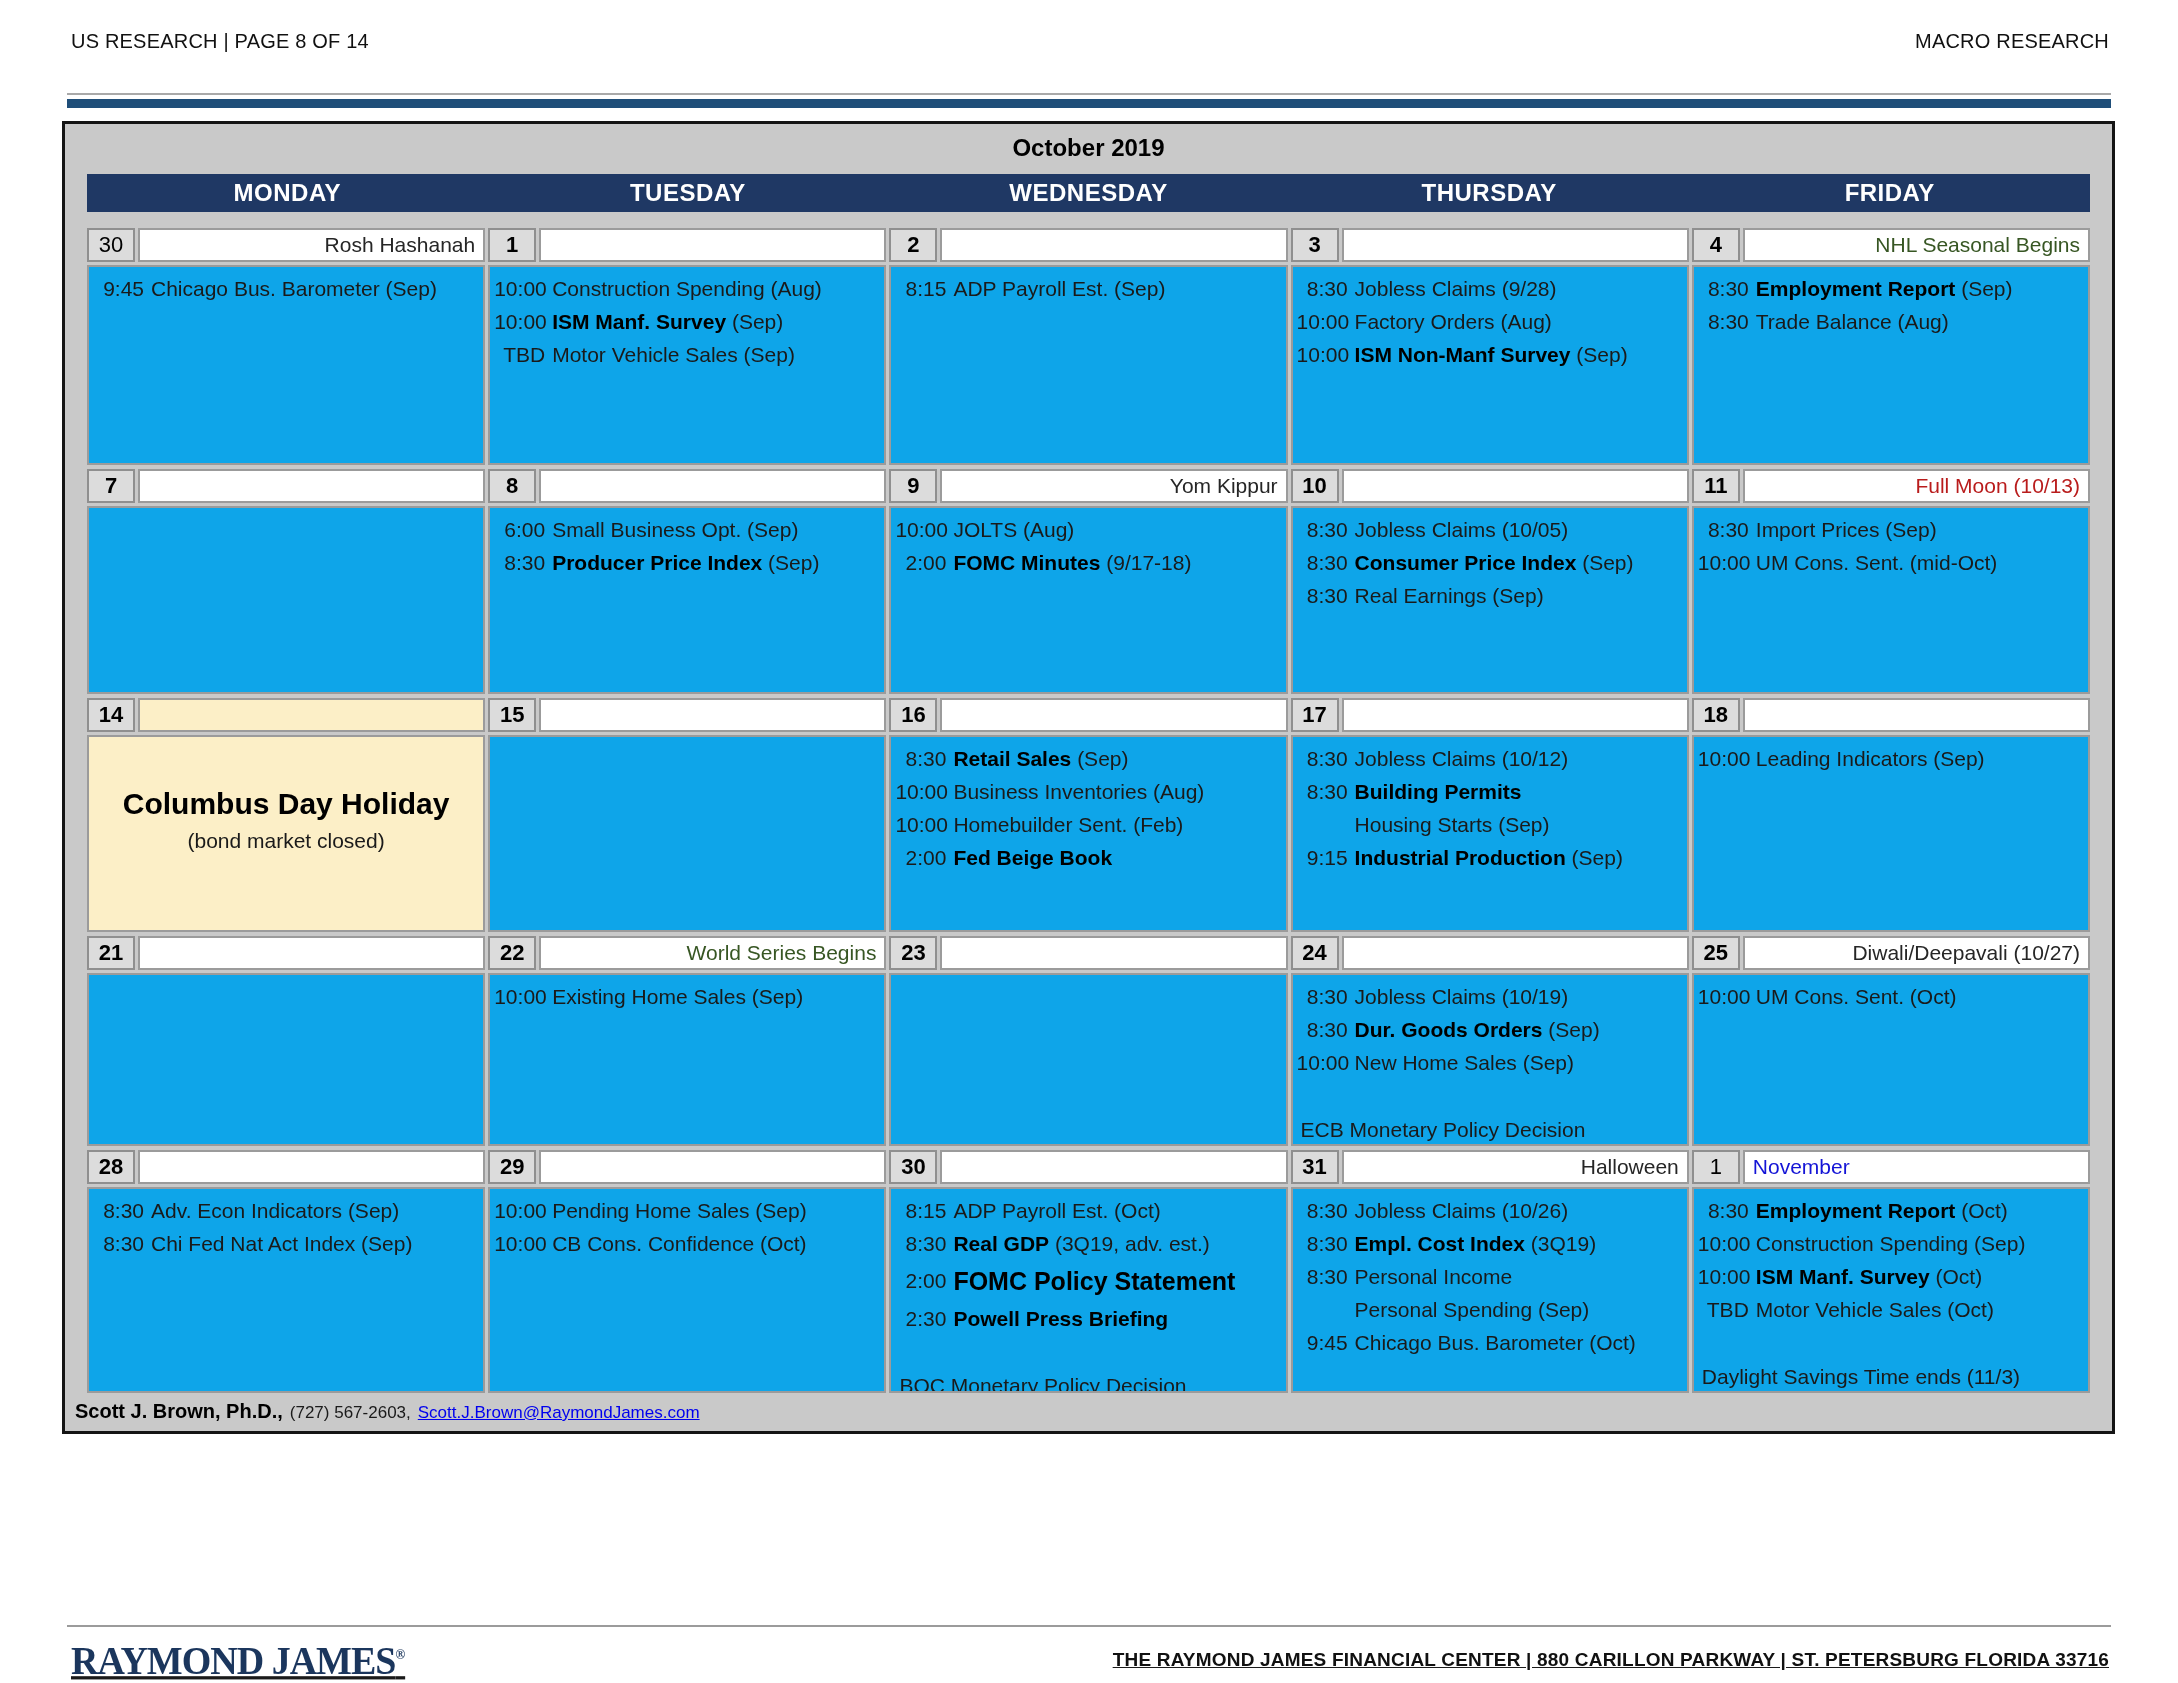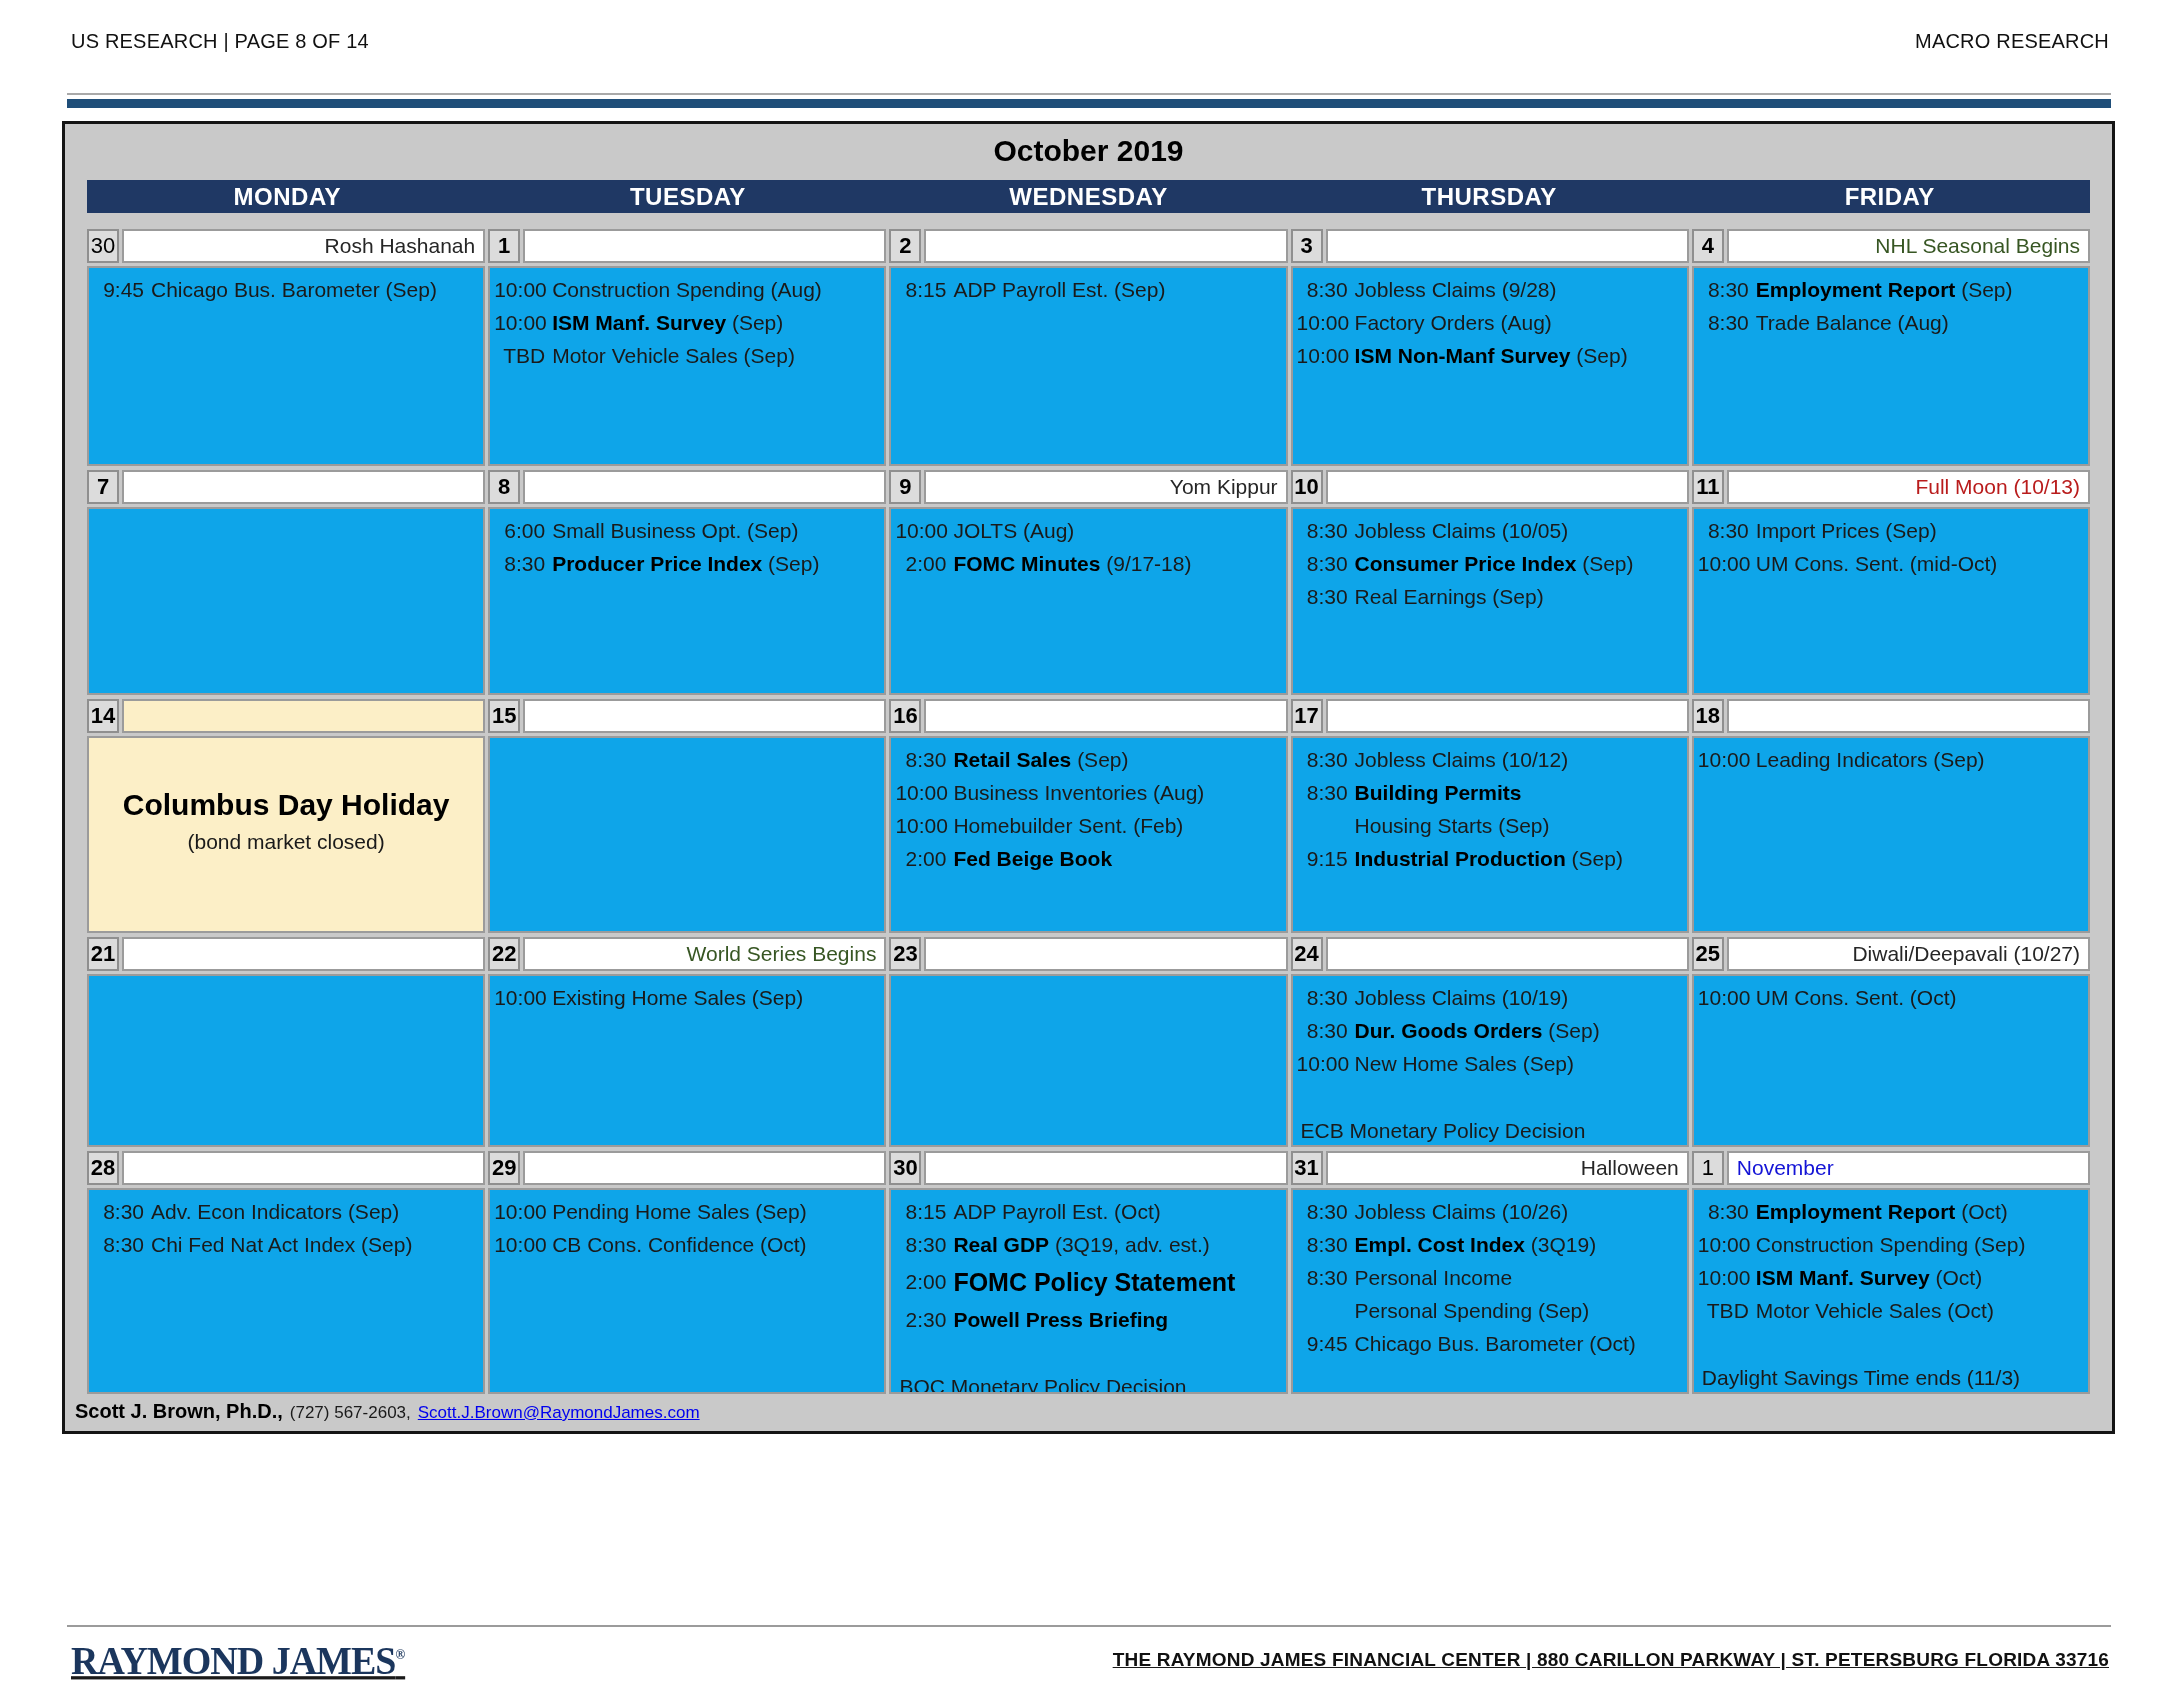--- a/index.html
+++ b/index.html
@@ -13,31 +13,31 @@
   
   .top-header{position:absolute;left:71px;right:69px;top:30px;display:flex;
     justify-content:space-between;font-size:20px;letter-spacing:0.2px;color:#111;}
   .rule-gray{position:absolute;left:67px;right:67px;top:93px;height:2px;background:#a9a9a9;}
   .rule-navy{position:absolute;left:67px;right:67px;top:99px;height:9px;background:var(--c-accent,#1F4E79);}
 
   
   .calendar{position:absolute;left:62px;top:121px;width:2053px;height:1313px;
     background:var(--c-calbg,#C9C9C9);border:3px solid #141414;box-sizing:border-box;
     display:flex;flex-direction:column;}
-  .cal-title{text-align:center;font-weight:bold;font-size:30px;color:#000;margin-top:10px;}
+  .cal-title{text-align:center;font-weight:bold;font-size:24px;color:#000;margin-top:10px;}
   .day-header-row{margin:12px 22px 12px;display:grid;grid-template-columns:repeat(5,1fr);
     background:var(--c-header,#1F3864);height:38px;}
   .dh{color:#fff;font-weight:bold;font-size:24px;display:flex;align-items:center;
     justify-content:center;letter-spacing:0.5px;}
   .grid{margin:0 22px;}
 
   
   .week-strip{display:grid;grid-template-columns:repeat(5,1fr);gap:3px;margin-top:4px;}
   .strip-cell{display:flex;gap:3px;height:34px;}
-  .date-num{width:32px;background:#dcdcdc;border:2px solid #8f8f8f;box-sizing:border-box;
+  .date-num{width:48px;background:#dcdcdc;border:2px solid #8f8f8f;box-sizing:border-box;
     font-size:22px;font-weight:bold;display:flex;align-items:center;justify-content:center;color:#000;flex:none;}
   .date-num.out{font-weight:400;}
   .date-label{flex:1;background:#fff;border:2px solid #9b9b9b;box-sizing:border-box;
     font-size:21px;display:flex;align-items:center;justify-content:flex-end;
     padding:0 8px;white-space:nowrap;overflow:hidden;}
   .date-label.left{justify-content:flex-start;}
   .date-label.holiday-bg{background:var(--c-holiday,#FCEFC7);}
 
   
   .week-body{display:grid;grid-template-columns:repeat(5,1fr);gap:3px;margin-top:3px;}

